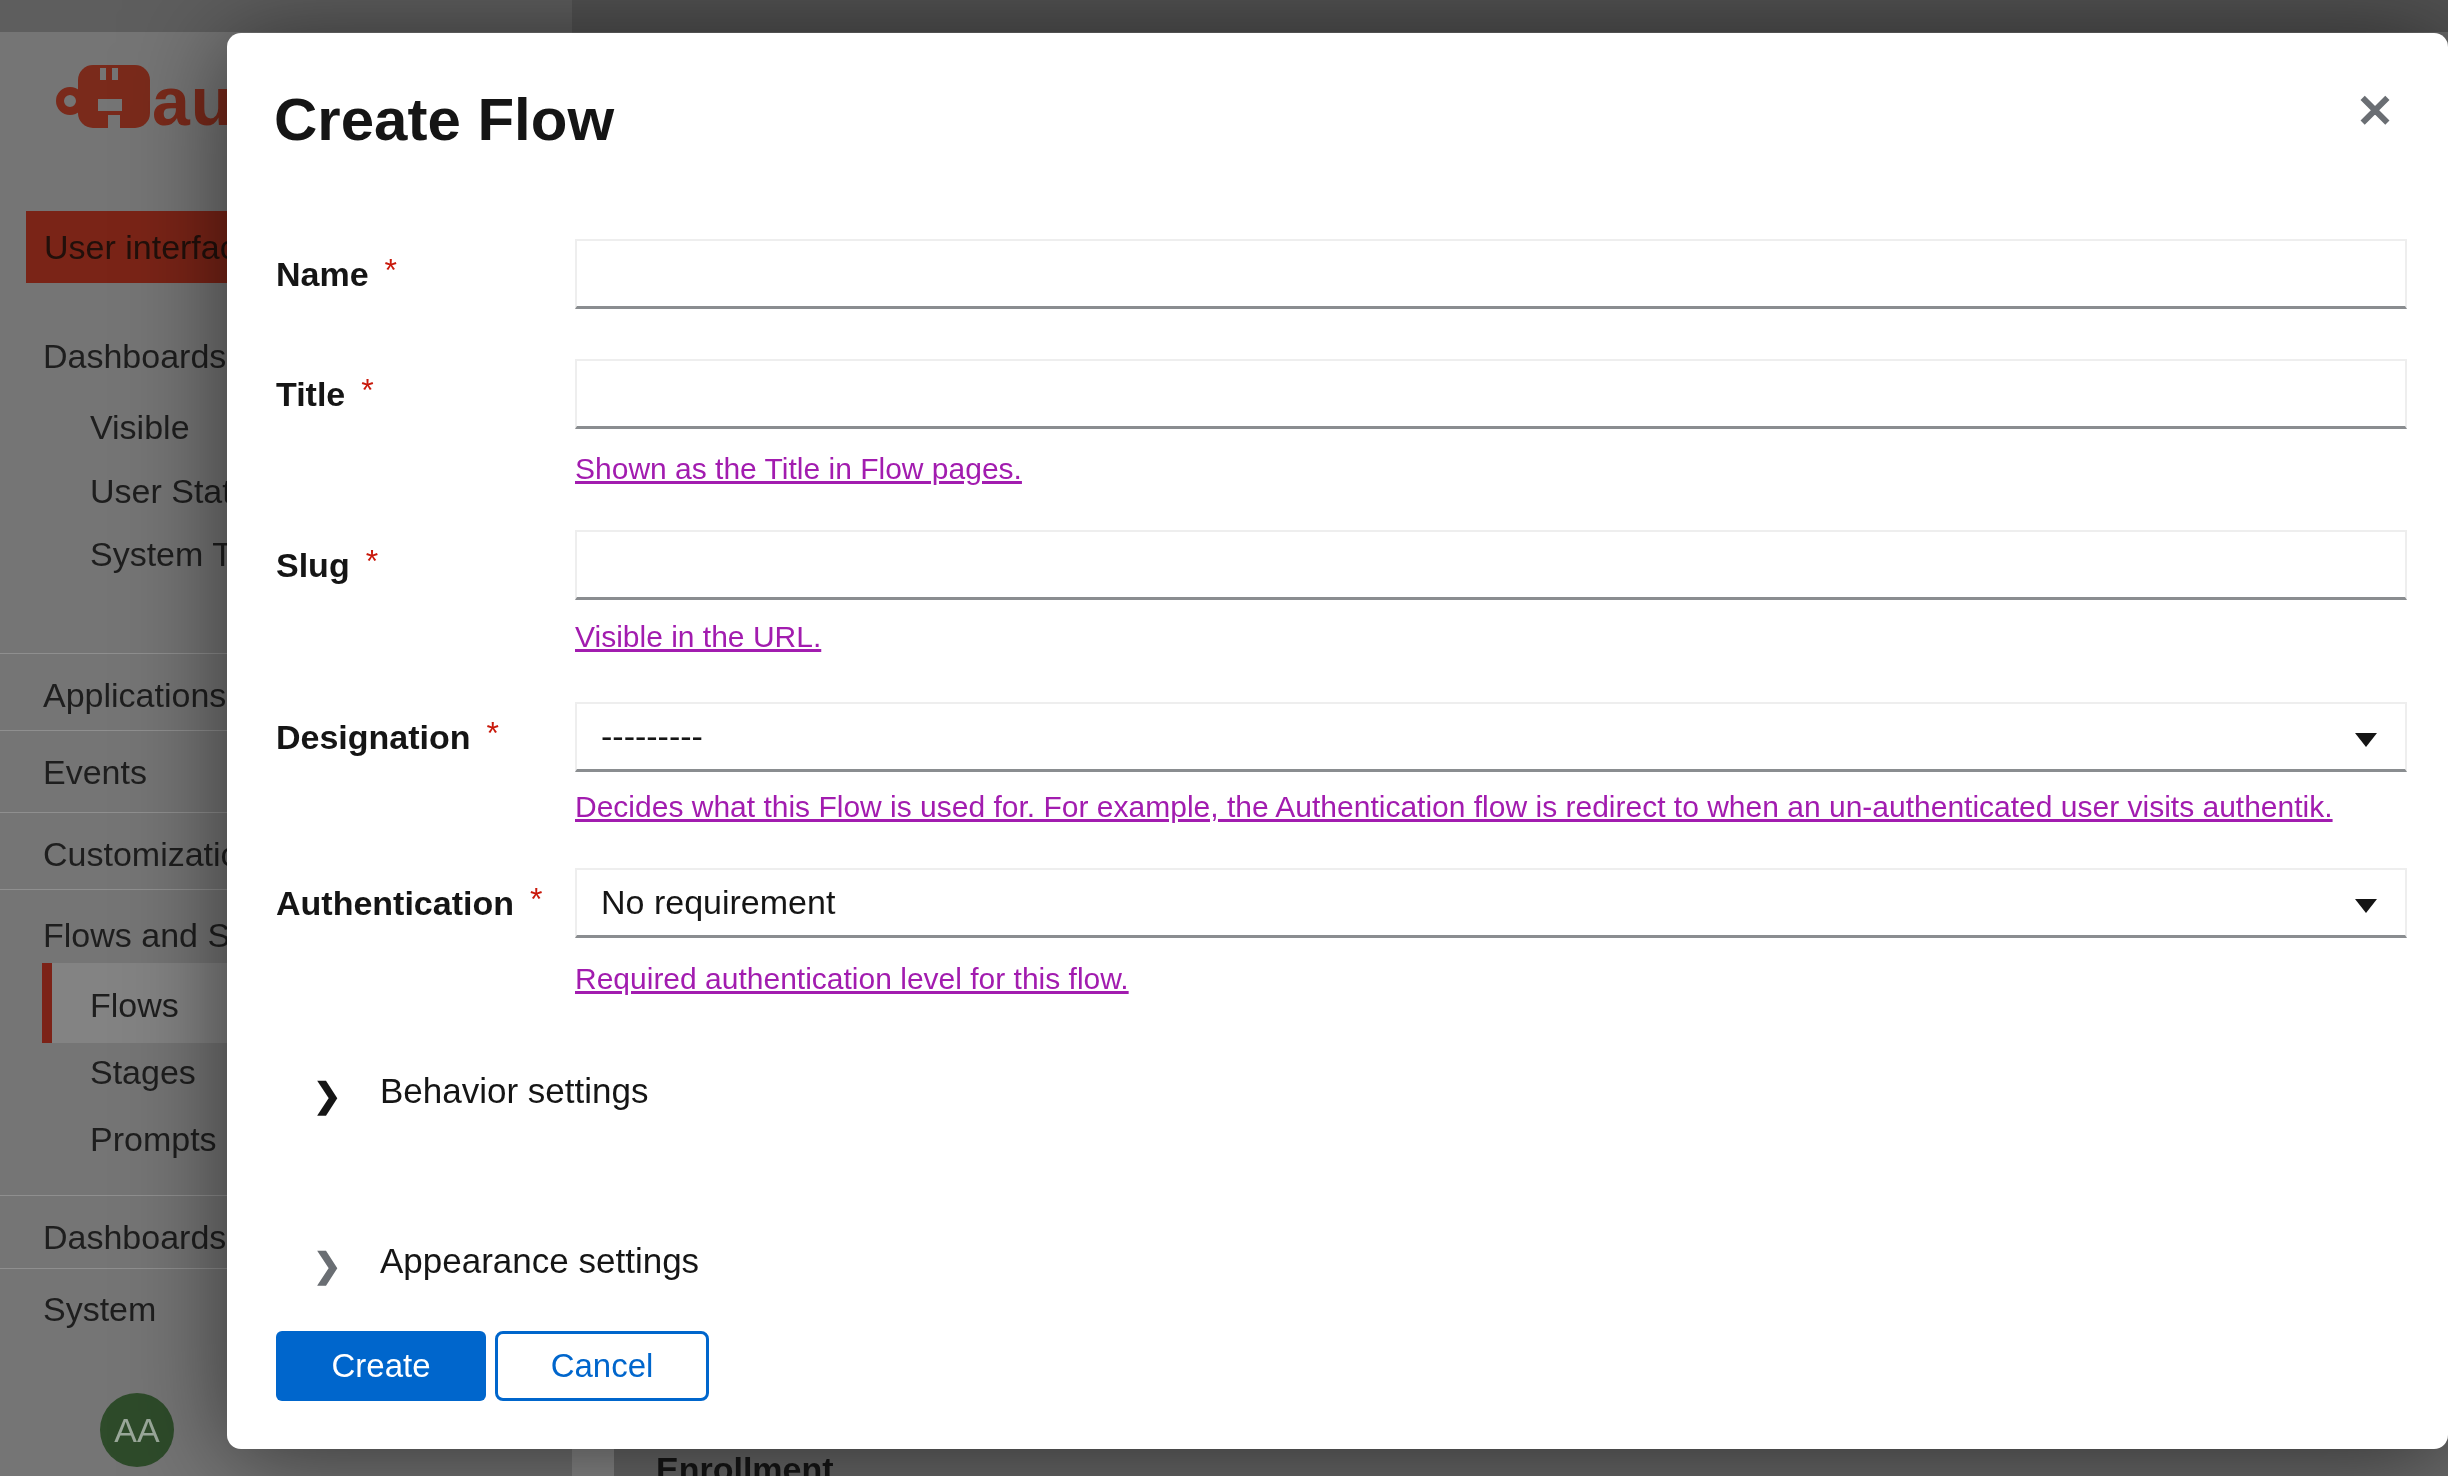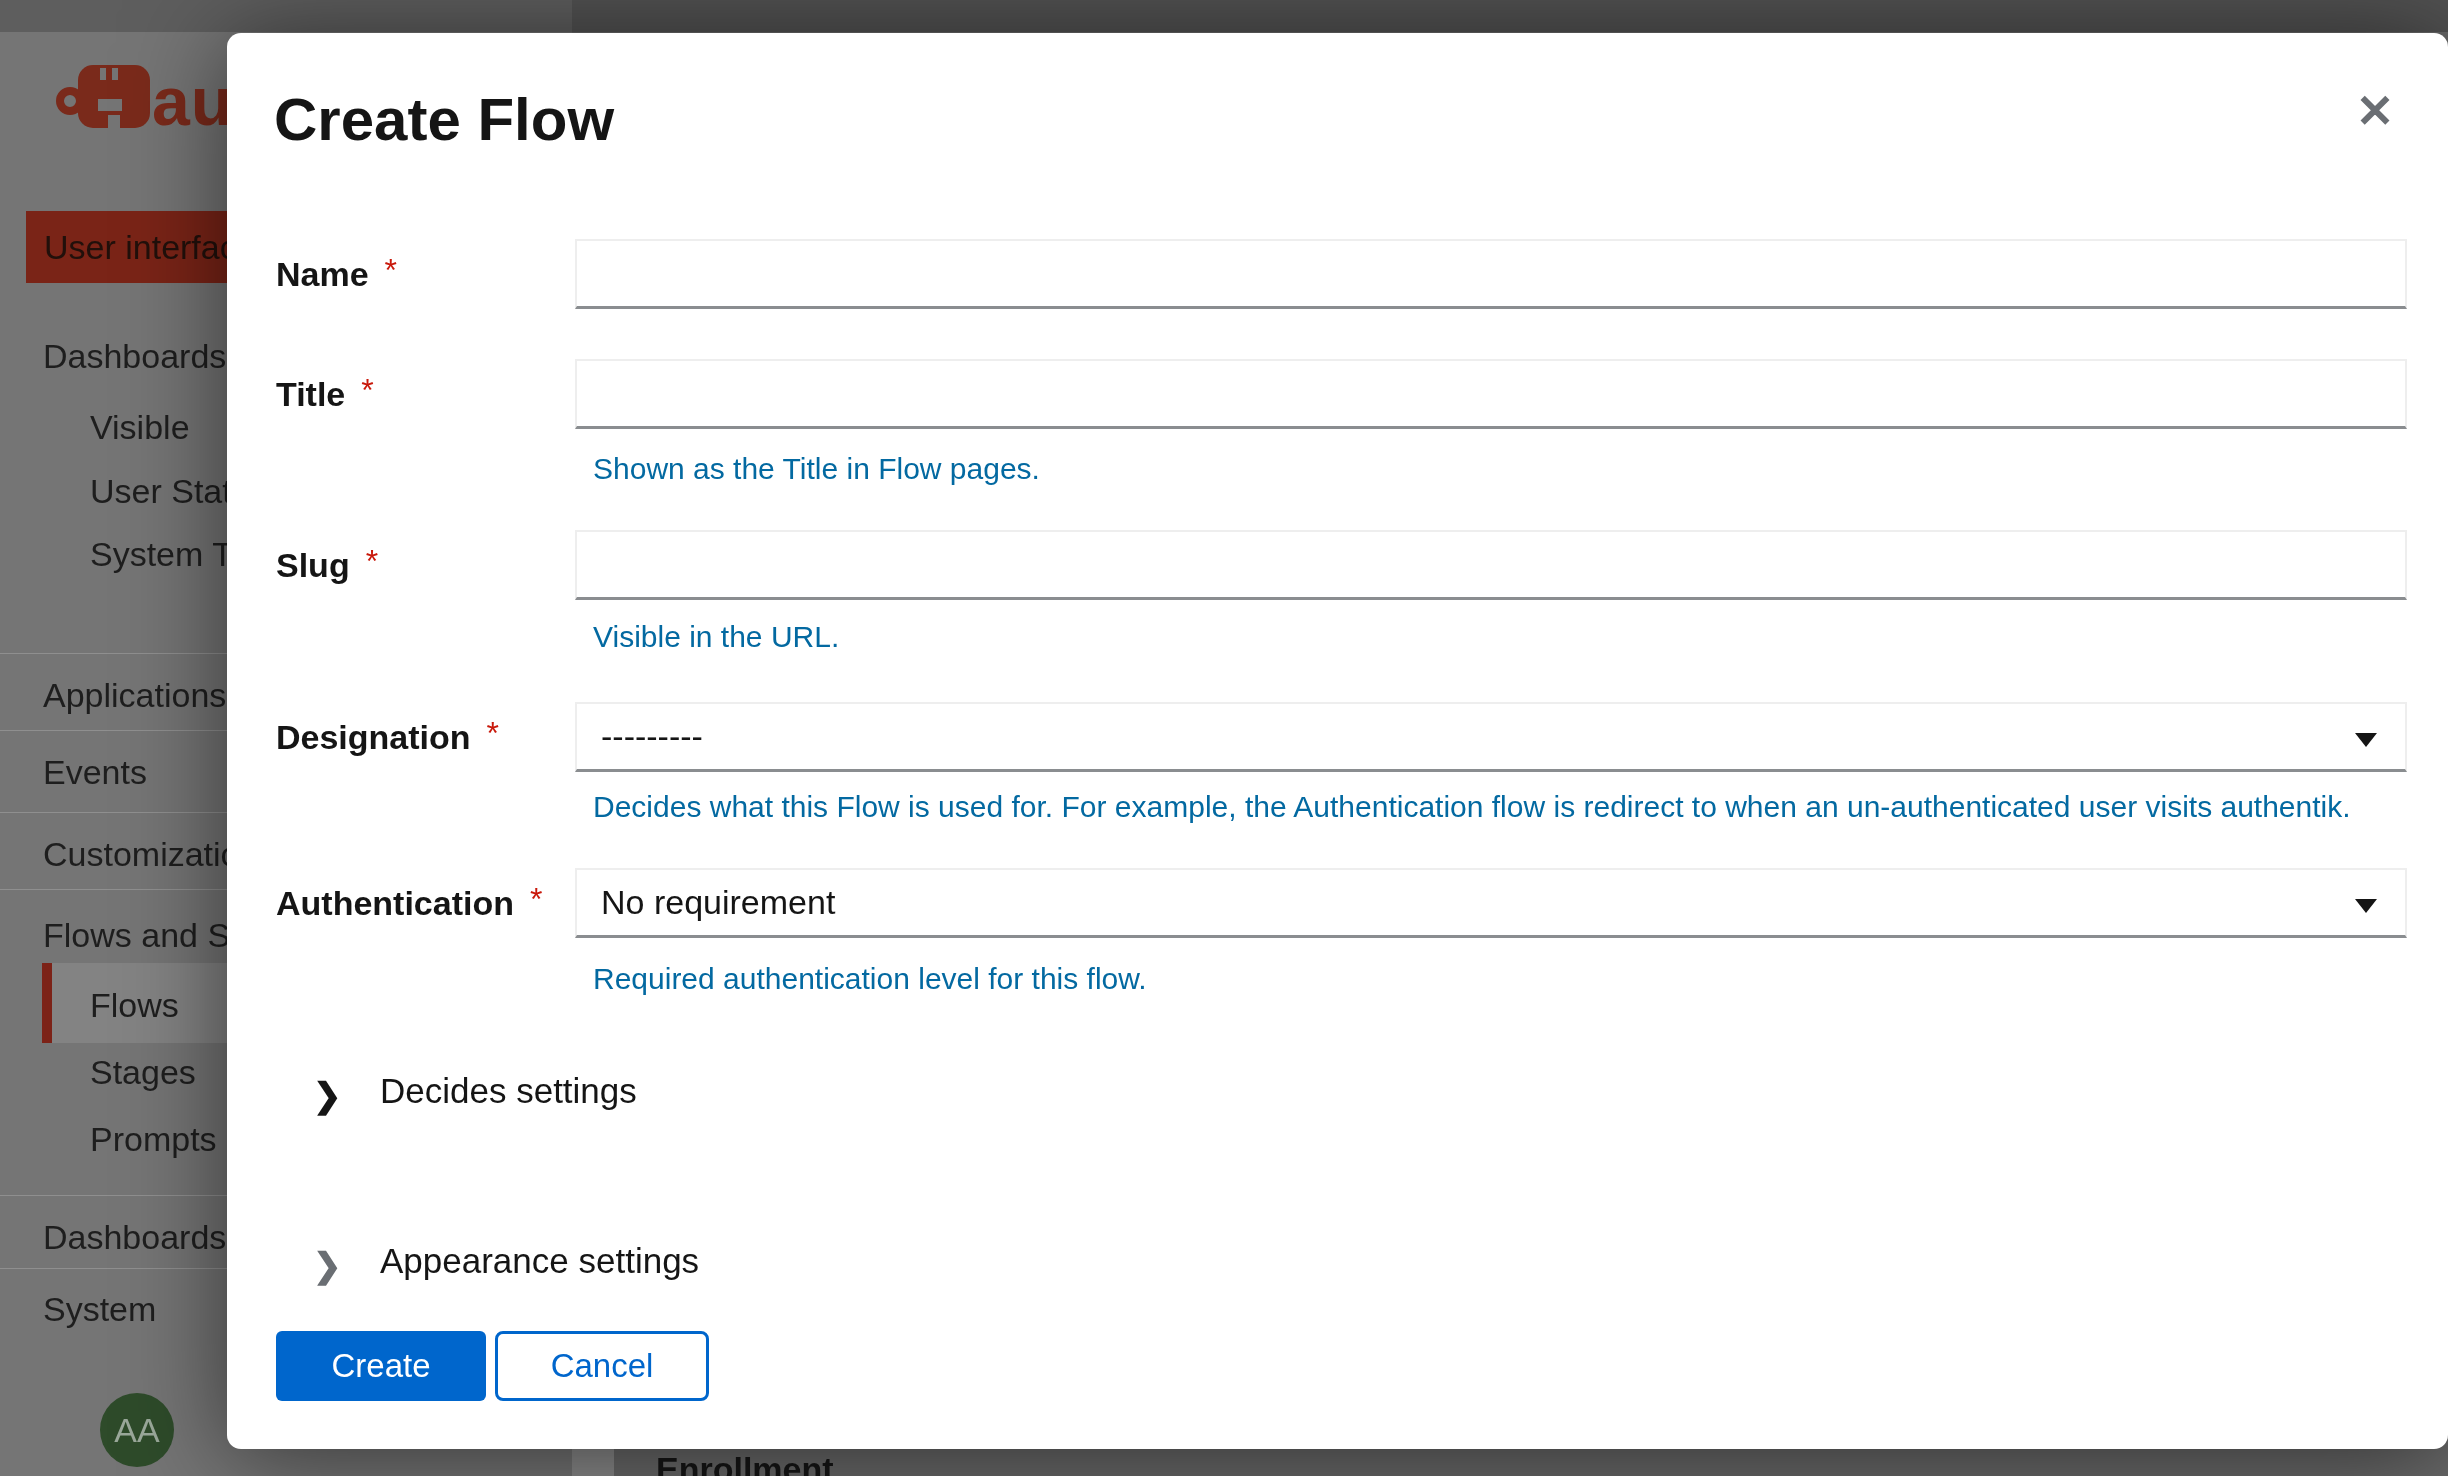--- a/index.html
+++ b/index.html
@@ -41,21 +41,21 @@
   .form-row { position:absolute; left:49px; width:2131px; height:70px; display:flex; align-items:center; }
   .row-name { top:206px; } .row-title { top:326px; } .row-slug { top:497px; }
   .row-designation { top:669px; } .row-authentication { top:835px; }
   .field-label-col { width:299px; display:flex; align-items:flex-start; }
   .field-label { font-size:34px; font-weight:700; color:#151515; line-height:40px; white-space:nowrap; }
   .req-star { font-size:32px; color:#c9190b; margin-left:16px; margin-top:-2px; }
   .field-control { flex:1; height:70px; position:relative; }
   .text-input { width:100%; height:70px; border:2px solid #eeeeee; border-bottom:3px solid #8a8d90; background:#fff; font-size:34px; padding:0 22px; font-family:"Liberation Sans",sans-serif; color:#151515; border-radius:0; outline:none; }
   .select { width:100%; height:70px; border:2px solid #eeeeee; border-bottom:3px solid #8a8d90; background:#fff; display:flex; align-items:center; padding-left:24px; font-size:34px; color:#151515; cursor:pointer; position:relative; }
   .select-caret { position:absolute; right:28px; top:29px; width:0; height:0; border-left:11px solid transparent; border-right:11px solid transparent; border-top:14px solid #151515; }
-  .helper { position:absolute; left:366px; font-size:30px; color:#0369a1; white-space:nowrap; }
+  .helper { position:absolute; left:348px; font-size:30px; color:#a21caf; white-space:nowrap;text-decoration:underline; }
   .helper-title { top:419px; } .helper-slug { top:587px; }
   .helper-designation { top:757px; } .helper-authentication { top:929px; }
 
   .section-chevron { position:absolute; left:86px; font-size:34px; font-weight:700; }
   .section-label { position:absolute; left:153px; font-size:35px; color:#151515; }
   .chev-behavior { top:1042px; color:#151515; }
   .lbl-behavior { top:1038px; }
   .chev-appearance { top:1212px; color:#6a6e73; }
   .lbl-appearance { top:1208px; }
 
@@ -173,19 +173,19 @@
     <div class="field-control">
       <div class="select">
         <span>No requirement</span>
         <span class="select-caret"></span>
       </div>
     </div>
   </div>
   <div class="helper helper-authentication">Required authentication level for this flow.</div>
 
   <span class="section-chevron chev-behavior">❯</span>
-  <span class="section-label lbl-behavior">Decides settings</span>
+  <span class="section-label lbl-behavior">Behavior settings</span>
   <span class="section-chevron chev-appearance">❯</span>
   <span class="section-label lbl-appearance">Appearance settings</span>
 
   <button class="btn btn-create">Create</button>
   <button class="btn btn-cancel">Cancel</button>
 </div>
 
 </body></html>

